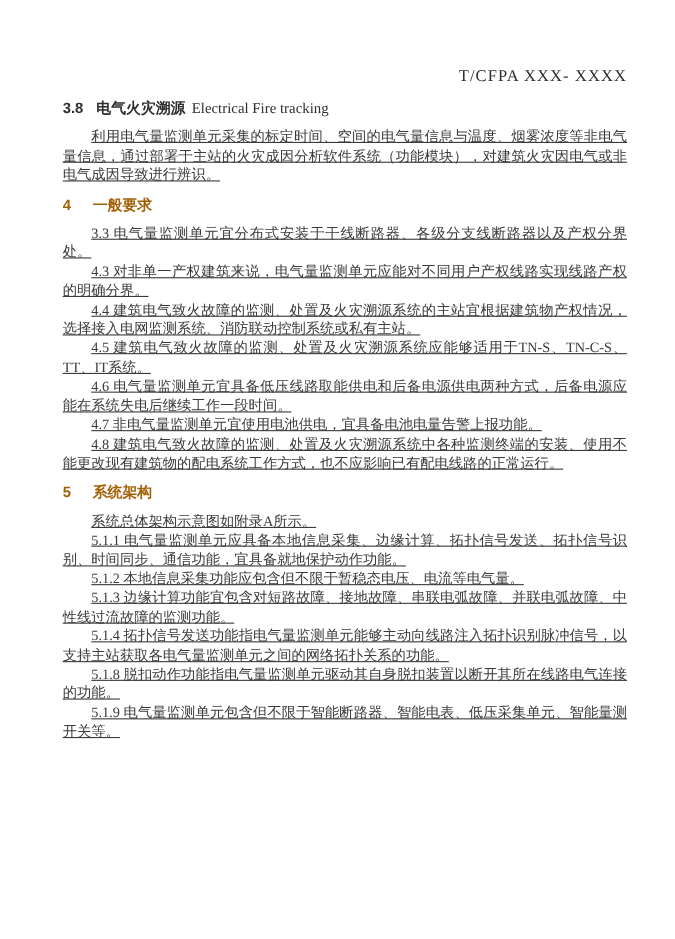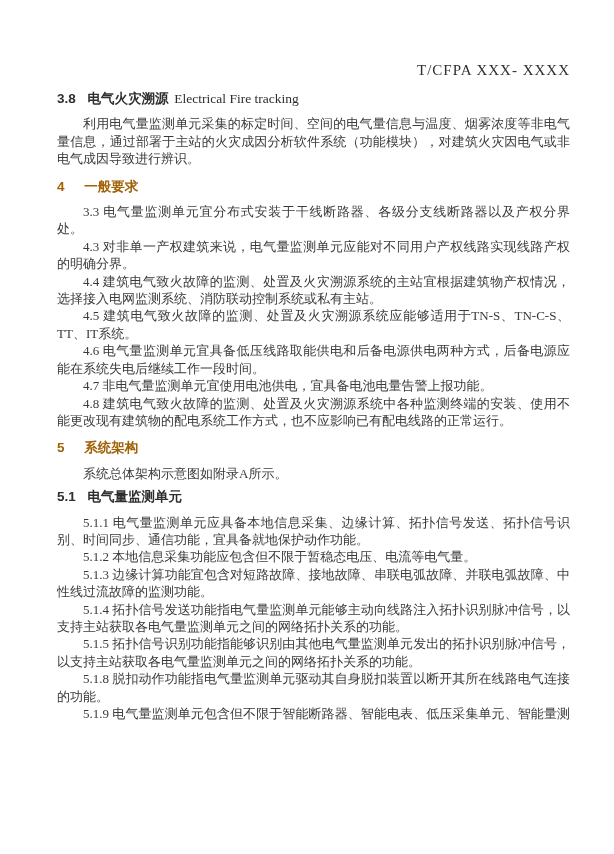--- a/index.html
+++ b/index.html
@@ -48,20 +48,21 @@
   .h3 .hnum { margin-right: 8px; }
   .h3 .hen {
     font-family: "Liberation Serif", serif;
     font-weight: normal;
     margin-left: 2px;
   }
   .h3-first { margin-top: 0; }
   .para, .clause {
     margin: 0;
     text-indent: 2em;
+    text-decoration: underline;
   }
   .page-number {
     position: absolute;
     top: 806px;
     right: 62px;
     font-size: 12px;
     color: #6b6b6b;
   }
 </style>
 </head>
@@ -94,30 +95,25 @@
     <p class="clause">4.7 非电气量监测单元宜使用电池供电，宜具备电池电量告警上报功能。</p>
     <p class="clause">4.8 建筑电气致火故障的监测、处置及火灾溯源系统中各种监测终端的安装、使用不能更改现有建筑物的配电系统工作方式，也不应影响已有配电线路的正常运行。</p>
 
     <h2 class="h2">
       <span class="hnum">5</span>
       <span class="hzh">系统架构</span>
     </h2>
 
     <p class="para">系统总体架构示意图如附录A所示。</p>
 
-    <h3 class="h3">
-      <span class="hnum">5.1</span>
-      <span class="hzh">电气量监测单元</span>
-    </h3>
 
     <p class="clause">5.1.1 电气量监测单元应具备本地信息采集、边缘计算、拓扑信号发送、拓扑信号识别、时间同步、通信功能，宜具备就地保护动作功能。</p>
     <p class="clause">5.1.2 本地信息采集功能应包含但不限于暂稳态电压、电流等电气量。</p>
     <p class="clause">5.1.3 边缘计算功能宜包含对短路故障、接地故障、串联电弧故障、并联电弧故障、中性线过流故障的监测功能。</p>
     <p class="clause">5.1.4 拓扑信号发送功能指电气量监测单元能够主动向线路注入拓扑识别脉冲信号，以支持主站获取各电气量监测单元之间的网络拓扑关系的功能。</p>
-    <p class="clause">5.1.5 拓扑信号识别功能指能够识别由其他电气量监测单元发出的拓扑识别脉冲信号，以支持主站获取各电气量监测单元之间的网络拓扑关系的功能。</p>
     <p class="clause">5.1.8 脱扣动作功能指电气量监测单元驱动其自身脱扣装置以断开其所在线路电气连接的功能。</p>
     <p class="clause">5.1.9 电气量监测单元包含但不限于智能断路器、智能电表、低压采集单元、智能量测开关等。</p>
 
   </div>
 
   <div class="page-number">3</div>
 
 </div>
 
 </body></html>

